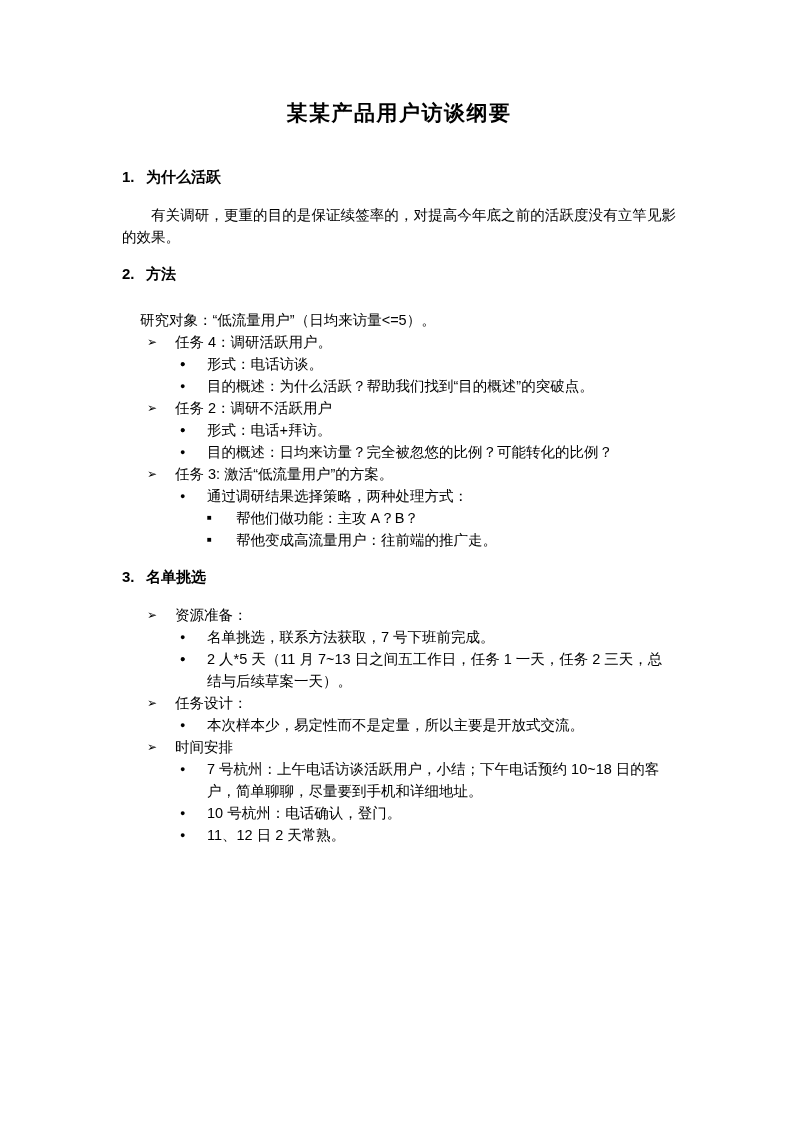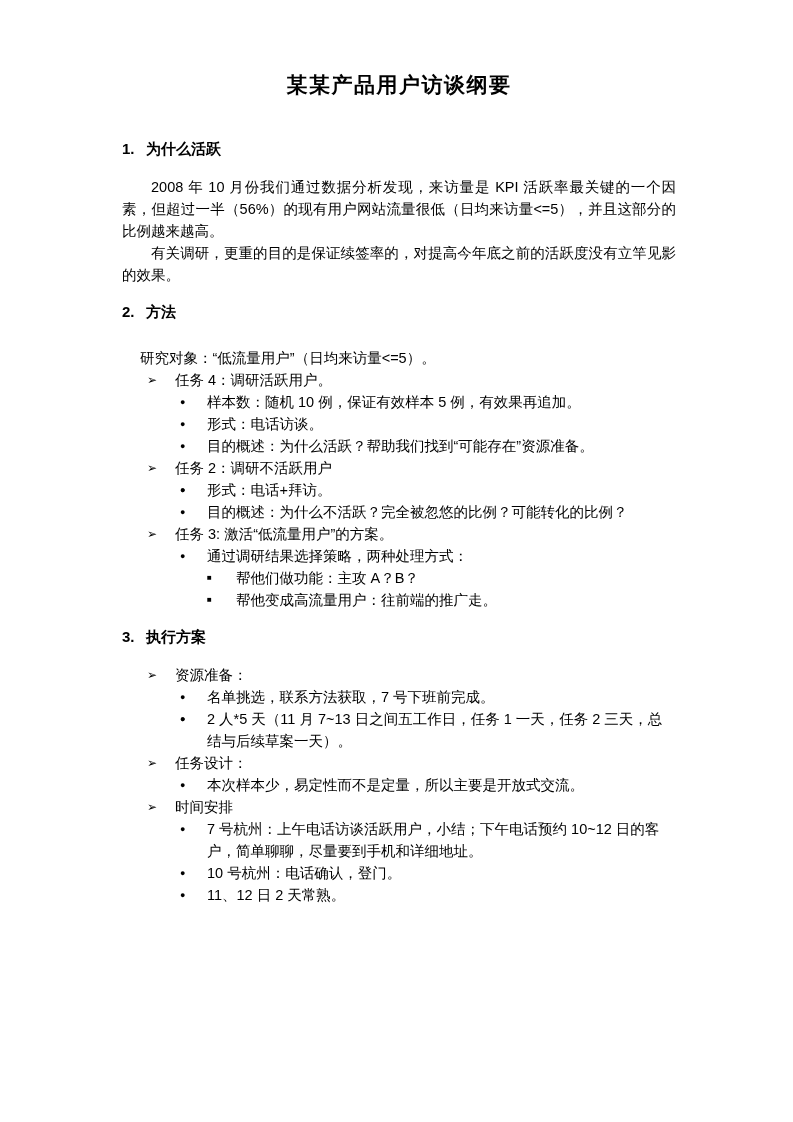--- a/index.html
+++ b/index.html
@@ -3,21 +3,21 @@
 <meta charset="utf-8">
 <style>
   html,body{margin:0;padding:0;}
   body{
     width:793px;height:1122px;background:#ffffff;color:#000;
     font-family:"Liberation Sans","DejaVu Sans",sans-serif;
     overflow:hidden;
   }
   .page{
     width:793px;height:1122px;box-sizing:border-box;
-    padding:70px 117px 0 122px;background:#fff;
+    padding:98px 117px 0 122px;background:#fff;
   }
   .doc-title{
     font-size:21px;font-weight:bold;text-align:center;
     line-height:30px;margin:0 0 38px 0;letter-spacing:1.5px;
   }
   .blk{font-size:14.5px;line-height:22px;}
   .heading{
     display:flex;font-weight:bold;font-size:15px;line-height:22px;
     margin:15px 0 16px 0;
   }
@@ -36,47 +36,46 @@
 </head>
 <body>
 
 <div class="page">
   <h1 class="doc-title">某某产品用户访谈纲要</h1>
   <div>
       <div class="blk heading">
         <span class="h-num">1.</span>
         <span class="h-text">为什么活跃</span>
       </div>
-      <div class="blk para">2008 年 10 月份我们通过数据分析发现，来访量是 KPI 活跃率最关键的一个因素，但超过一半（56%）的现有用户网站流量很低（日均来访量&lt;=5），并且这部分的比例越来越高。</div>
       <div class="blk para">有关调研，更重的目的是保证续签率的，对提高今年底之前的活跃度没有立竿见影的效果。</div>
       <div class="blk heading">
         <span class="h-num">2.</span>
         <span class="h-text">方法</span>
       </div>
       <div class="blk plain">研究对象：“低流量用户”（日均来访量&lt;=5）。</div>
       <div class="blk l1 li"><span class="bullet">➢</span><span class="li-text">任务 4：调研活跃用户。</span></div>
-      <div class="blk l2 li"><span class="bullet">●</span><span class="li-text">样本数：随机 10 例，保证有效样本 5 例，有效果再追加。</span></div>
+      <div class="blk l2 li"><span class="bullet">●</span></div>
       <div class="blk l2 li"><span class="bullet">●</span><span class="li-text">形式：电话访谈。</span></div>
-      <div class="blk l2 li"><span class="bullet">●</span><span class="li-text">目的概述：为什么活跃？帮助我们找到“可能存在”资源准备。</span></div>
+      <div class="blk l2 li"><span class="bullet">●</span><span class="li-text">目的概述：为什么活跃？帮助我们找到“目的概述”的突破点。</span></div>
       <div class="blk l1 li"><span class="bullet">➢</span><span class="li-text">任务 2：调研不活跃用户</span></div>
       <div class="blk l2 li"><span class="bullet">●</span></div>
       <div class="blk l2 li"><span class="bullet">●</span><span class="li-text">形式：电话+拜访。</span></div>
-      <div class="blk l2 li"><span class="bullet">●</span><span class="li-text">目的概述：为什么不活跃？完全被忽悠的比例？可能转化的比例？</span></div>
+      <div class="blk l2 li"><span class="bullet">●</span><span class="li-text">目的概述：日均来访量？完全被忽悠的比例？可能转化的比例？</span></div>
       <div class="blk l1 li"><span class="bullet">➢</span><span class="li-text">任务 3: 激活“低流量用户”的方案。</span></div>
       <div class="blk l2 li"><span class="bullet">●</span><span class="li-text">通过调研结果选择策略，两种处理方式：</span></div>
       <div class="blk l3 li"><span class="bullet">■</span><span class="li-text">帮他们做功能：主攻 A？B？</span></div>
       <div class="blk l3 li"><span class="bullet">■</span><span class="li-text">帮他变成高流量用户：往前端的推广走。</span></div>
       <div class="blk heading">
         <span class="h-num">3.</span>
-        <span class="h-text">执行方案</span>
+        <span class="h-text">名单挑选</span>
       </div>
       <div class="blk l1 li"><span class="bullet">➢</span><span class="li-text">资源准备：</span></div>
       <div class="blk l2 li"><span class="bullet">●</span><span class="li-text">名单挑选，联系方法获取，7 号下班前完成。</span></div>
       <div class="blk l2 li"><span class="bullet">●</span></div>
       <div class="blk l2 li"><span class="bullet">●</span><span class="li-text">2 人*5 天（11 月 7~13 日之间五工作日，任务 1 一天，任务 2 三天，总结与后续草案一天）。</span></div>
       <div class="blk l1 li"><span class="bullet">➢</span><span class="li-text">任务设计：</span></div>
       <div class="blk l2 li"><span class="bullet">●</span><span class="li-text">本次样本少，易定性而不是定量，所以主要是开放式交流。</span></div>
       <div class="blk l1 li"><span class="bullet">➢</span><span class="li-text">时间安排</span></div>
-      <div class="blk l2 li"><span class="bullet">●</span><span class="li-text">7 号杭州：上午电话访谈活跃用户，小结；下午电话预约 10~12 日的客户，简单聊聊，尽量要到手机和详细地址。</span></div>
+      <div class="blk l2 li"><span class="bullet">●</span><span class="li-text">7 号杭州：上午电话访谈活跃用户，小结；下午电话预约 10~18 日的客户，简单聊聊，尽量要到手机和详细地址。</span></div>
       <div class="blk l2 li"><span class="bullet">●</span><span class="li-text">10 号杭州：电话确认，登门。</span></div>
       <div class="blk l2 li"><span class="bullet">●</span><span class="li-text">11、12 日 2 天常熟。</span></div>
     </div>
 </div>
 
 </body></html>

